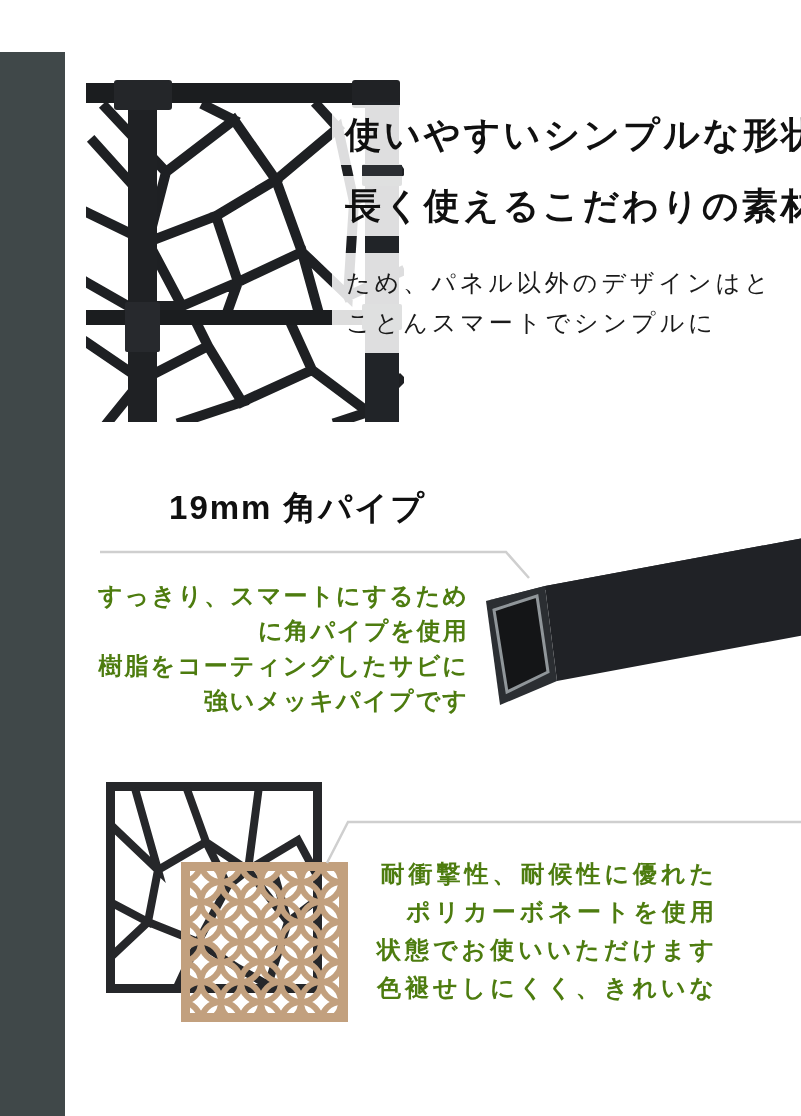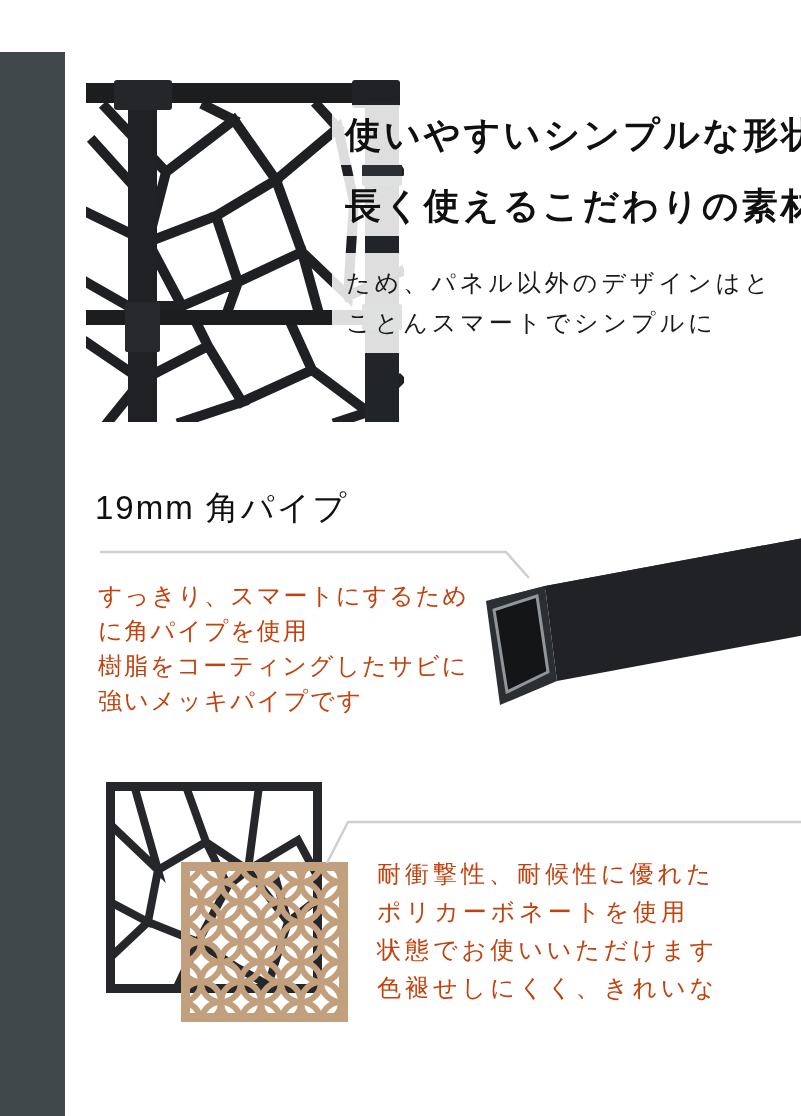--- a/index.html
+++ b/index.html
@@ -18,27 +18,27 @@
     background:rgba(255,255,255,0.85);padding:8px 14px 8px 13px;white-space:nowrap;z-index:3;
   }
   .hero-h1{left:332px;top:105px;}
   .hero-h2{left:332px;top:176px;}
   .hero-body{
     left:332px;top:253px;font-size:24px;font-weight:500;letter-spacing:4px;line-height:40px;
     background:rgba(255,255,255,0.85);padding:10px 12px 10px 14px;white-space:nowrap;z-index:3;color:#1a1a1a;
   }
   
   .sec-h{
-    margin:0;font-size:33px;font-weight:400;letter-spacing:2px;color:#101010;
-    text-align:left;white-space:nowrap;z-index:3;
+    margin:0;font-size:33px;font-weight:700;letter-spacing:2px;color:#101010;
+    text-align:center;white-space:nowrap;z-index:3;
   }
   .pipe-h{left:95px;top:486px;width:405px;}
   .panel-h{left:343px;top:757px;width:400px;}
   .sec-body{
-    font-size:24px;font-weight:400;color:#c2410c;white-space:nowrap;z-index:3;
+    font-size:24px;font-weight:700;color:#4d7c0f;white-space:nowrap;z-index:3;text-align:right;
   }
   .pipe-body{left:98px;top:578px;line-height:35px;letter-spacing:2px;}
   .panel-body{left:377px;top:855px;line-height:38px;letter-spacing:4px;}
   .callout{z-index:1;}
   svg{display:block;}
 </style>
 </head>
 <body>
 
 <div class="canvas">

